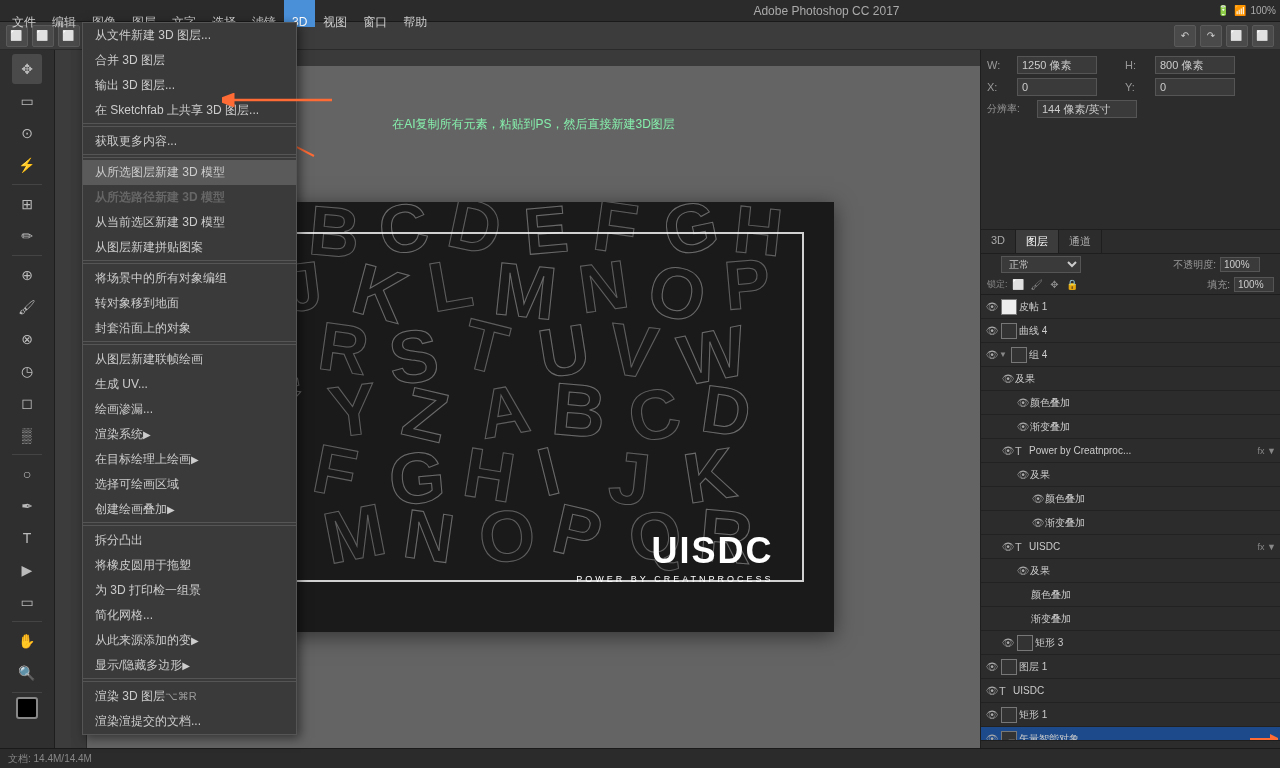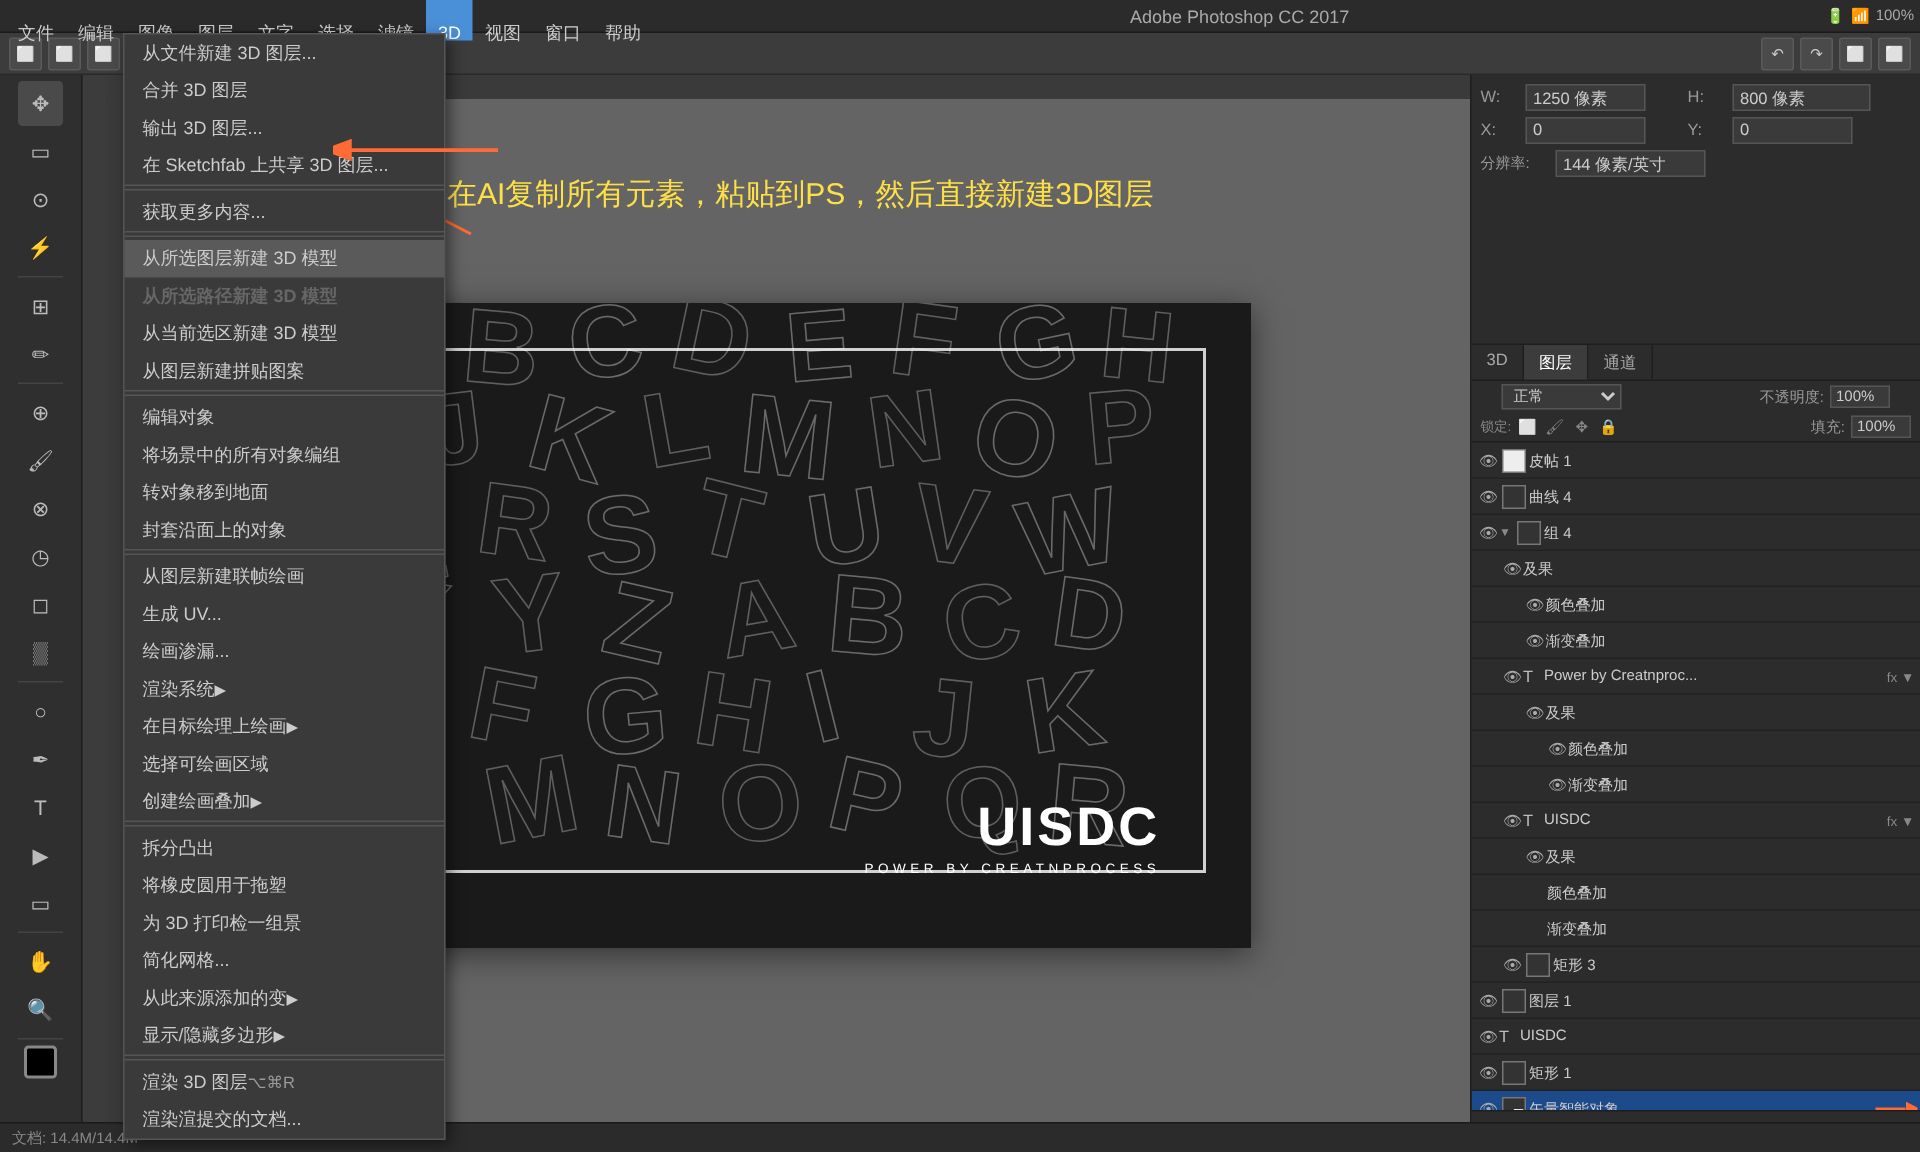--- a/index.html
+++ b/index.html
@@ -457,21 +457,21 @@
     <rect width="100%" height="16" fill="#3a3a3a"></rect>
 
   </svg>
 </div>
 
 <div style="position:absolute;top:66px;left:71px;width:16px;bottom:20px;background:#3a3a3a;border-right:1px solid #2a2a2a;z-index:20;"></div>
 
 <div id="main-area" style="top:66px;left:87px;">
   <div id="canvas-container">
 
-    <div style="position:absolute;top:30px;left:50%;transform:translateX(-50%);text-align:center;color:#fde047;font-size:20px;white-space:nowrap;font-weight:500;">在AI复制所有元素，粘贴到PS，然后直接新建3D图层</div>
+    <div style="position:absolute;top:30px;left:50%;transform:translateX(-50%);text-align:center;color:#86efac;font-size:12px;white-space:nowrap;font-weight:500;">在AI复制所有元素，粘贴到PS，然后直接新建3D图层</div>
 
     <div style="position:absolute;top:0px;left:calc(50% - 320px);pointer-events:none;">
       <svg width="120" height="80" viewBox="0 0 120 80">
         <defs>
           <marker id="arrowhead" markerWidth="8" markerHeight="6" refX="6" refY="3" orient="auto">
             <polygon points="0 0, 8 3, 0 6" fill="#ff6b35"></polygon>
           </marker>
         </defs>
         <path d="M 100 70 Q 40 40 10 10" stroke="#ff6b35" stroke-width="2" fill="none" marker-end="url(#arrowhead)"></path>
       </svg>
@@ -575,23 +575,20 @@
     <div class="menu-row">
       <span>从当前选区新建 3D 模型</span>
     </div>
     <div class="menu-row">
       <span>从图层新建拼贴图案</span>
     </div>
   </div>
   <div class="menu-divider"></div>
 
   <div class="menu-section">
-    <div class="menu-row">
-        <span>编辑对象</span>
-      </div>
     <div class="menu-row">
         <span>将场景中的所有对象编组</span>
       </div>
     <div class="menu-row">
         <span>转对象移到地面</span>
       </div>
     <div class="menu-row">
         <span>封套沿面上的对象</span>
       </div>
   </div>
@@ -677,21 +674,21 @@
 
   <div id="props-panel">
     <div class="panel-title">属性</div>
     <div style="font-size:10px;color:#999;padding:2px 0 6px 0;">文档属性</div>
 
     <div class="prop-row">
       <span class="prop-label">W:</span>
       <input class="prop-value" value="1250 像素" style="width: 80px;">
       <span style="width:20px;"></span>
       <span class="prop-label">H:</span>
-      <input class="prop-value" value="800 像素" style="width: 92px;">
+      <input class="prop-value" value="800 像素" style="width: 80px;">
     </div>
 
     <div class="prop-row">
       <span class="prop-label">X:</span>
       <input class="prop-value" value="0" style="width: 80px;">
       <span style="width:20px;"></span>
       <span class="prop-label">Y:</span>
       <input class="prop-value" value="0" style="width: 80px;">
     </div>
 

